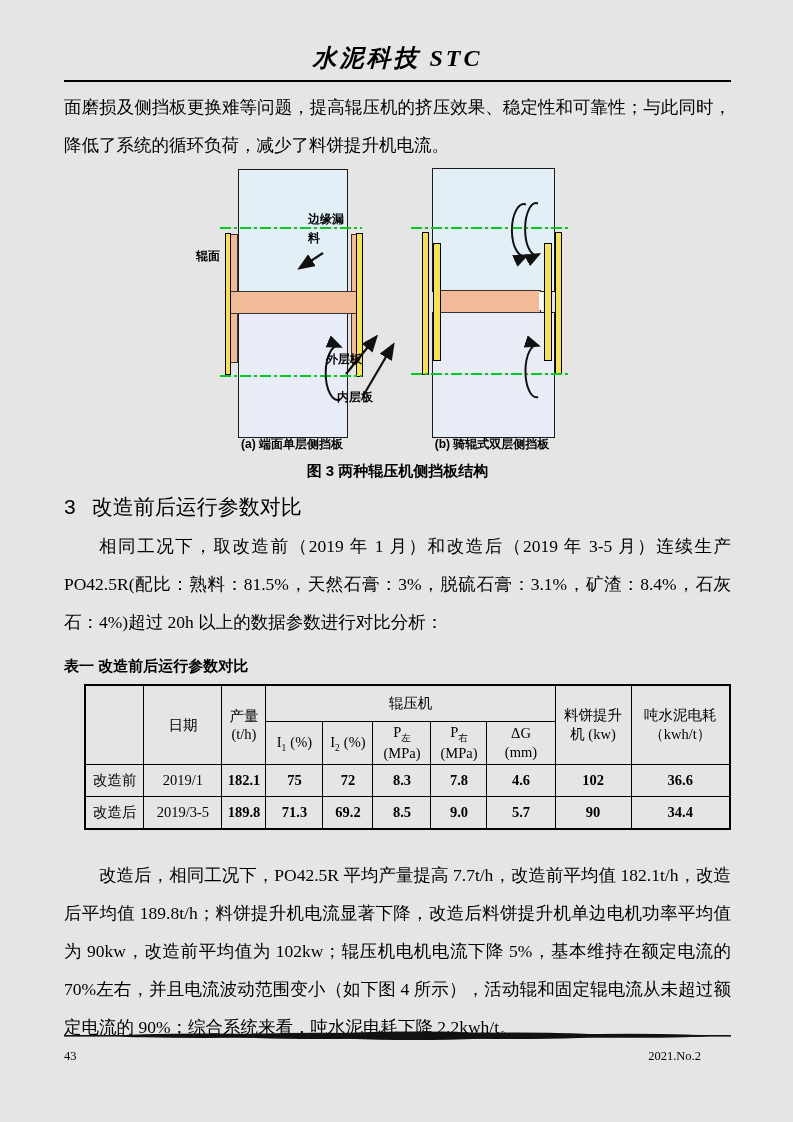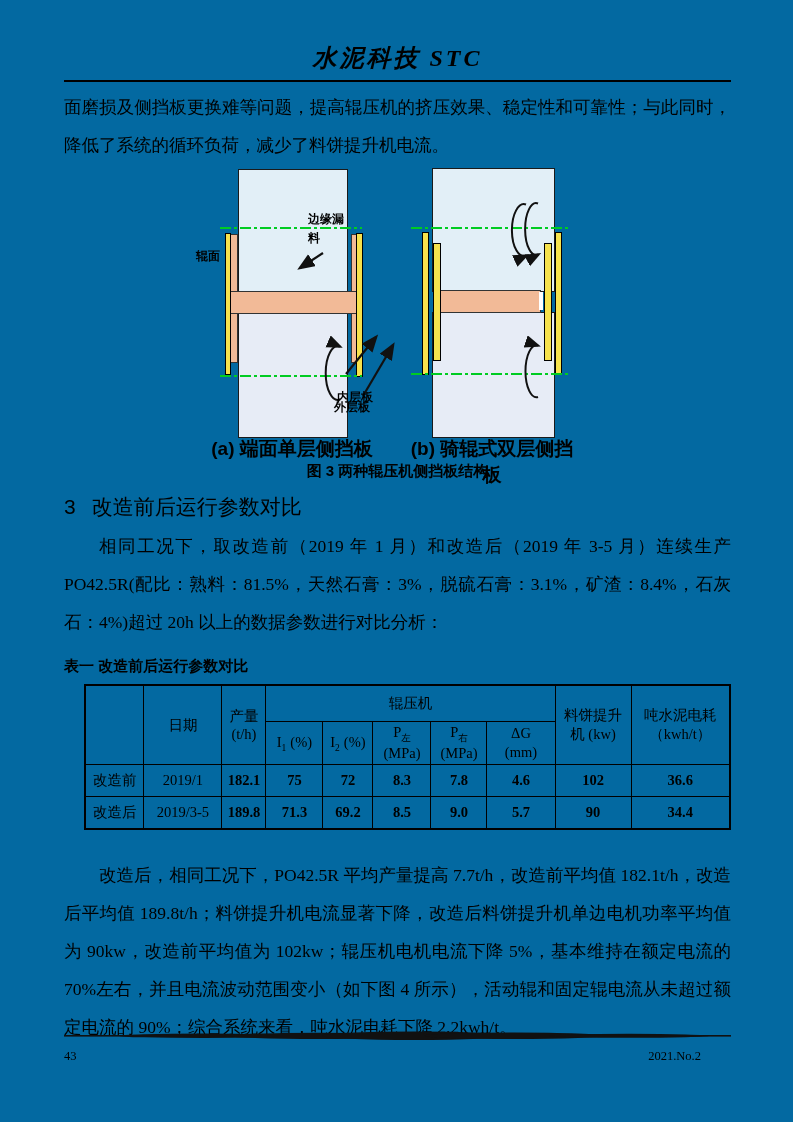--- a/index.html
+++ b/index.html
@@ -1,18 +1,18 @@
 <!DOCTYPE html>
 <html><head>
 <meta charset="utf-8">
 <style>
   html,body{margin:0;padding:0;background:#888;}
   .page{
     position:relative; width:793px; height:1122px; margin:0 auto;
-    background:#0369a1; overflow:hidden;
+    background:#e5e5e5; overflow:hidden;
     font-family:"Liberation Serif","DejaVu Serif",serif;
     color:#111;
   }
   .content{margin:0 62px 0 64px; position:relative;}
   
   .journal-title{
     padding-top:42px; text-align:center;
     font-family:"Liberation Serif","DejaVu Serif",serif;
     font-style:italic; font-weight:bold; font-size:24px; letter-spacing:3px;
     line-height:32px; color:#000;
@@ -39,21 +39,21 @@
       #00cc22 14px 17px, rgba(0,0,0,0) 17px 20px);
   }
   .fig-label{
     z-index:8; font-family:"Liberation Sans","DejaVu Sans",sans-serif;
     font-weight:bold; font-size:12px; line-height:19px; color:#000; white-space:nowrap;
   }
   .fig-label.center{text-align:left; white-space:normal;}
   .arrow-layer{position:absolute; left:0; top:0; z-index:7; pointer-events:none;}
   .sub-caption{
     z-index:8; font-family:"Liberation Sans","DejaVu Sans",sans-serif;
-    font-weight:bold; font-size:19px; text-align:center; color:#000;
+    font-weight:bold; font-size:12px; text-align:center; color:#000;
   }
   .figure-caption{
     text-align:center; font-family:"Liberation Sans","DejaVu Sans",sans-serif;
     font-weight:bold; font-size:15px; margin-top:4px; color:#000;
   }
   
   .section-heading{
     margin-top:12px; font-family:"Liberation Sans","DejaVu Sans",sans-serif;
     font-weight:normal; font-size:21px; color:#000;
   }
@@ -132,21 +132,21 @@
         <line x1="133" y1="87" x2="110" y2="102" stroke="#111" stroke-width="2.2" marker-end="url(#ah)"></line>
         <line x1="156" y1="208" x2="186" y2="171" stroke="#111" stroke-width="2.2" marker-end="url(#ah)"></line>
         <line x1="173" y1="230" x2="203" y2="179" stroke="#111" stroke-width="2.2" marker-end="url(#ah)"></line>
       </svg>
 
       <div class="abs fig-label" style="left:6px; top:81px;">辊面</div>
       <div class="abs fig-label center" style="left:118px; top:44px; width:48px;">
         <span>边缘漏</span><br>
         <span>料</span>
       </div>
-      <div class="abs fig-label" style="left:144px; top:184px;margin-top:48px;">外层板</div>
+      <div class="abs fig-label" style="left:136px; top:184px;">外层板</div>
       <div class="abs fig-label" style="left:147px; top:222px;">内层板</div>
 
       <div class="abs sub-caption" style="left:12px;  top:270px; width:180px;">(a) 端面单层侧挡板</div>
       <div class="abs sub-caption" style="left:212px; top:270px; width:180px;">(b) 骑辊式双层侧挡板</div>
     </div>
     <div class="figure-caption">图 3 两种辊压机侧挡板结构</div>
 
     <div class="section-heading">
       <span class="num">3</span><span>改造前后运行参数对比</span>
     </div>

